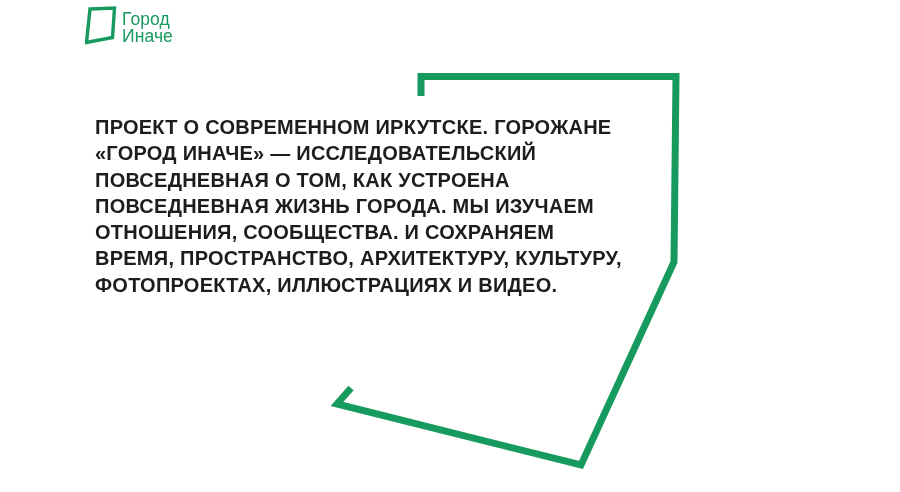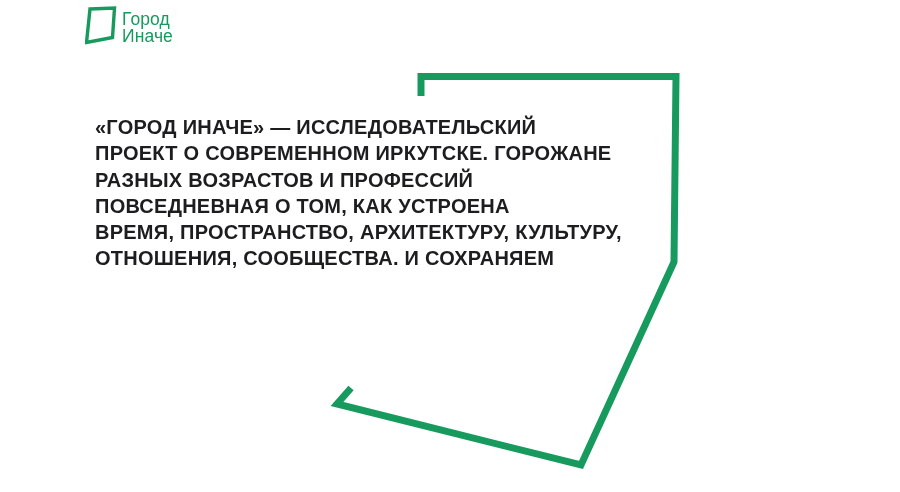--- a/index.html
+++ b/index.html
@@ -72,19 +72,20 @@
     <div>Город</div>
     <div>Иначе</div>
   </span>
 </a>
 
 <svg class="frame-svg" viewBox="0 0 900 492" aria-hidden="true">
   <polyline points="351,388 337,404 581,465 674,262 676,76.5 421,76.5 421,96" fill="none" stroke="#179A5D" stroke-width="7" stroke-linejoin="miter" stroke-linecap="butt"></polyline>
 </svg>
 
 <div class="about-block">
+  <div class="about-line">ПРОЕКТ О СОВРЕМЕННОМ ИРКУТСКЕ. ГОРОЖАНЕ</div>
   <div class="about-line">«ГОРОД ИНАЧЕ» — ИССЛЕДОВАТЕЛЬСКИЙ</div>
-  <div class="about-line">ПРОЕКТ О СОВРЕМЕННОМ ИРКУТСКЕ. ГОРОЖАНЕ</div>
-  <div class="about-line">РАЗНЫХ ВОЗРАСТОВ И ПРОФЕССИЙ</div>
   <div class="about-line">ПОВСЕДНЕВНАЯ О ТОМ, КАК УСТРОЕНА</div>
+  <div class="about-line">ПОВСЕДНЕВНАЯ ЖИЗНЬ ГОРОДА. МЫ ИЗУЧАЕМ</div>
+  <div class="about-line">ОТНОШЕНИЯ, СООБЩЕСТВА. И СОХРАНЯЕМ</div>
   <div class="about-line">ВРЕМЯ, ПРОСТРАНСТВО, АРХИТЕКТУРУ, КУЛЬТУРУ,</div>
-  <div class="about-line">ОТНОШЕНИЯ, СООБЩЕСТВА. И СОХРАНЯЕМ</div>
+  <div class="about-line">ФОТОПРОЕКТАХ, ИЛЛЮСТРАЦИЯХ И ВИДЕО.</div>
 </div>
 
 </body></html>

